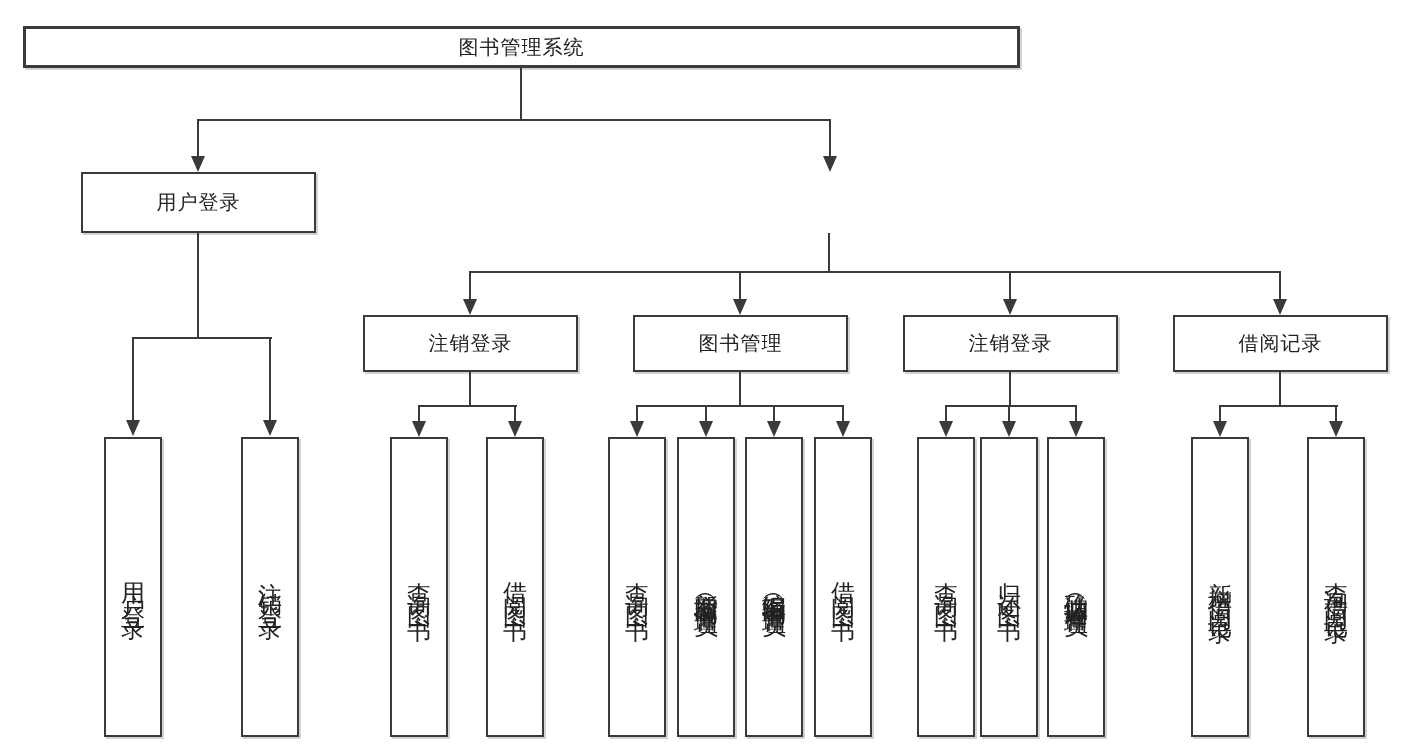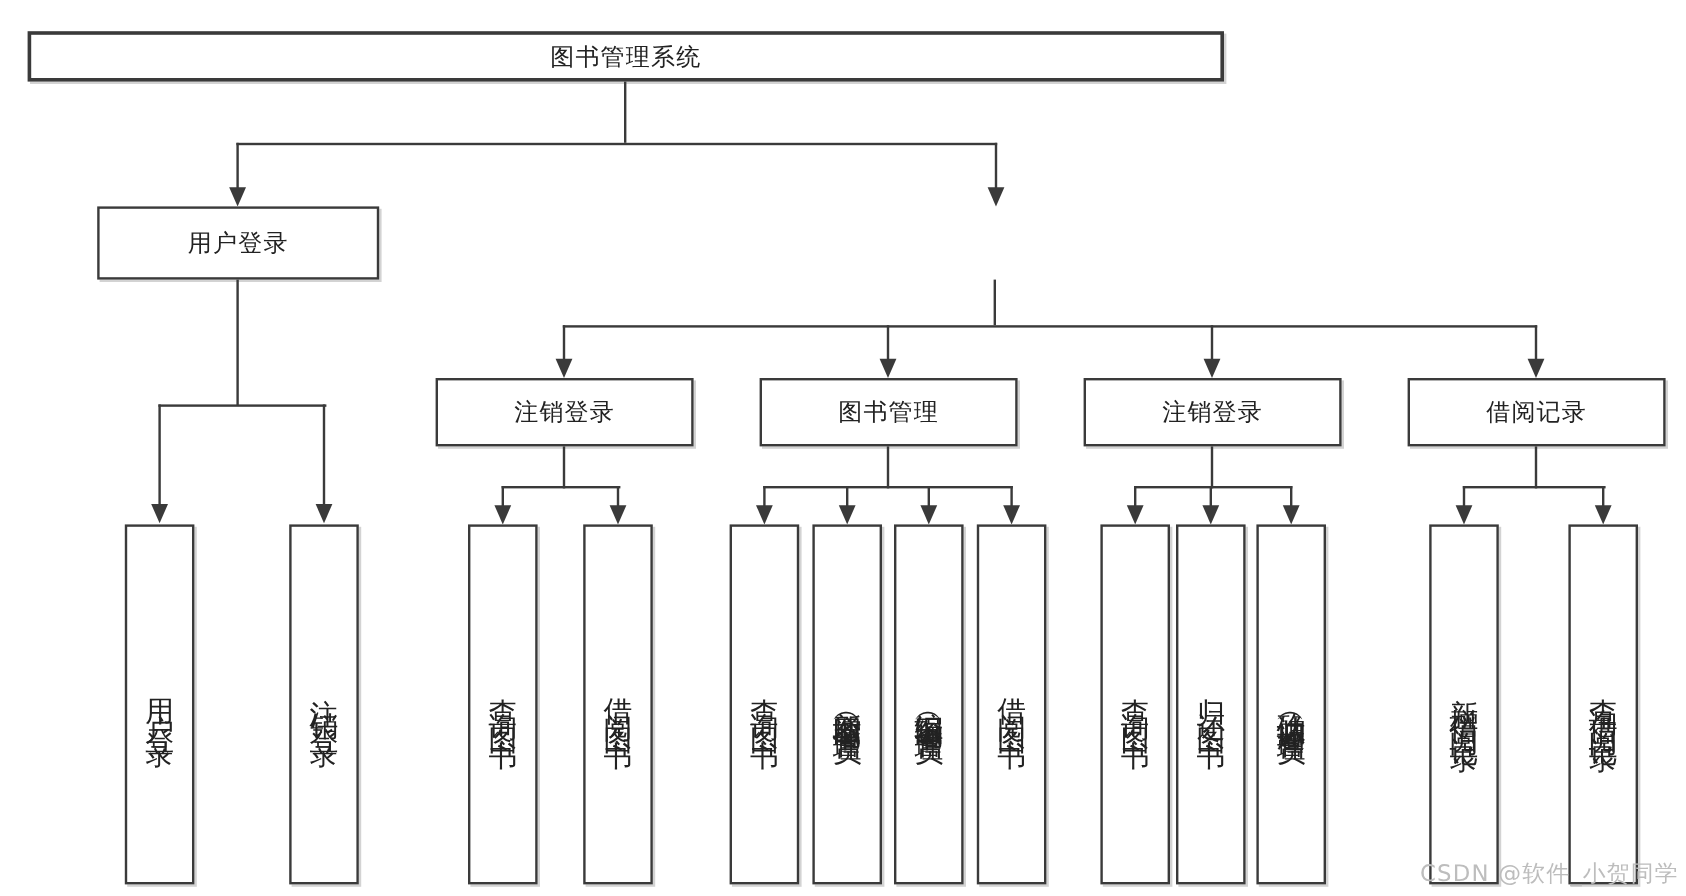--- a/index.html
+++ b/index.html
@@ -193,15 +193,14 @@
     <span class="vtext sp-tight">确认归还（管理员）</span>
   </div>
 
   <div class="box" style="left:1191px; top:437px; width:58px; height:300px;">
     <span class="vtext sp-mid">新增借阅记录</span>
   </div>
   <div class="box" style="left:1307px; top:437px; width:58px; height:300px;">
     <span class="vtext sp-mid">查询借阅记录</span>
   </div>
 
-  <div class="watermark">CSDN @软件_小贺同学</div>
 
 </div>
 
 </body></html>

